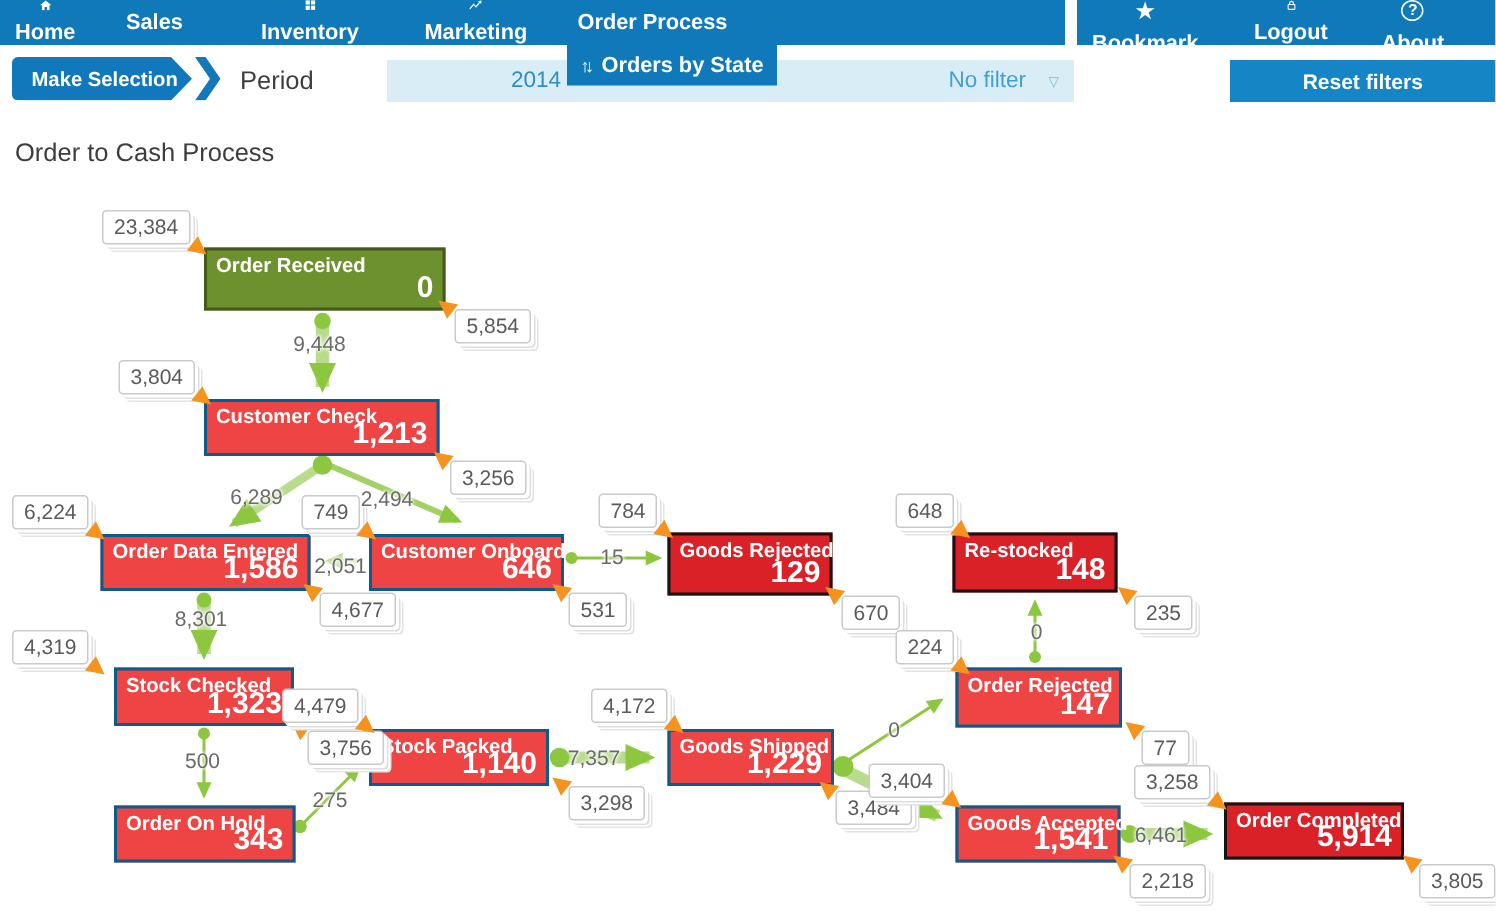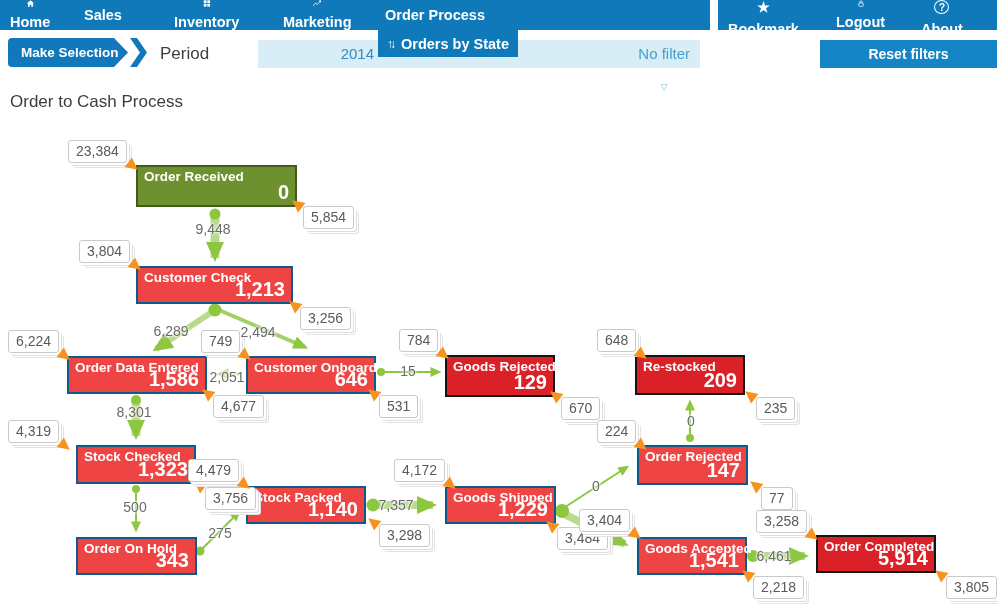--- a/index.html
+++ b/index.html
@@ -27,25 +27,25 @@
   
   .make-selection{position:absolute;left:8px;top:38px;width:146px;height:29px;cursor:pointer;padding-left:28px;}
   .ms-body{position:absolute;left:0;top:0;width:120px;height:29px;background:#1278bc;
            border-radius:4px 0 0 4px;
            clip-path:polygon(0 0,106px 0,120px 50%,106px 100%,0 100%);
            color:#fff;font-size:13.5px;line-height:29px;padding-left:13px;box-sizing:border-box;font-weight:600;}
   .ms-tip{position:absolute;left:122px;top:0;width:17px;height:29px;background:#1278bc;
           clip-path:polygon(0 0,7px 0,17px 50%,7px 100%,0 100%,10px 50%);}
   .period-label{position:absolute;left:160px;top:40px;height:28px;line-height:28px;
                 font-size:17px;color:#3f3f3f;}
-  .filter-field{position:absolute;left:258px;top:40px;width:442px;height:28px;background:#d9edf7;cursor:pointer;}
+  .filter-field{position:absolute;left:258px;top:40px;width:442px;height:28px;background:#d9edf7;cursor:pointer;padding-left:16px;}
   .field-year{position:absolute;left:0;top:0;width:116px;height:28px;line-height:28px;
               text-align:right;color:#2e8fc6;font-size:15px;}
   .field-nofilter{position:absolute;right:10px;top:0;height:28px;line-height:28px;
-                  color:#44a0cf;font-size:15px;display:flex;align-items:center;gap:5px;flex-direction:column;}
+                  color:#44a0cf;font-size:15px;display:flex;align-items:center;gap:15px;}
   .nf-caret{font-size:9px;color:#7fb9d8;}
   .reset-btn{position:absolute;left:820px;top:40px;width:177px;height:28px;background:#1585c5;
              color:#fff;font-size:14px;font-weight:600;text-align:center;line-height:28px;cursor:pointer;}
 
   .page-title{position:absolute;left:10px;top:92px;font-size:17px;color:#3d3d3d;}
 
   
   .flows-svg{position:absolute;left:0;top:0;z-index:1;}
   .node{position:absolute;box-sizing:border-box;z-index:2;cursor:pointer;}
   .node.blue{background:#ef4444;border:2px solid #0b5c8d;text-align:right;}
@@ -218,21 +218,21 @@
 <div class="node blue" style="left:246px;top:356px;width:130px;height:38px">
   <span class="node-label">Customer Onboard</span>
   <span class="node-value">646</span>
 </div>
 <div class="node red" style="left:445px;top:355px;width:110px;height:42px">
   <span class="node-label">Goods Rejected</span>
   <span class="node-value">129</span>
 </div>
 <div class="node red" style="left:635px;top:355px;width:110px;height:40px">
   <span class="node-label">Re-stocked</span>
-  <span class="node-value">209</span>
+  <span class="node-value">148</span>
 </div>
 <div class="node blue" style="left:76px;top:445px;width:120px;height:39px">
   <span class="node-label">Stock Checked</span>
   <span class="node-value">1,323</span>
 </div>
 <div class="node blue" style="left:246px;top:486px;width:120px;height:38px">
   <span class="node-label">Stock Packed</span>
   <span class="node-value">1,140</span>
 </div>
 <div class="node blue" style="left:445px;top:486px;width:111px;height:38px">

